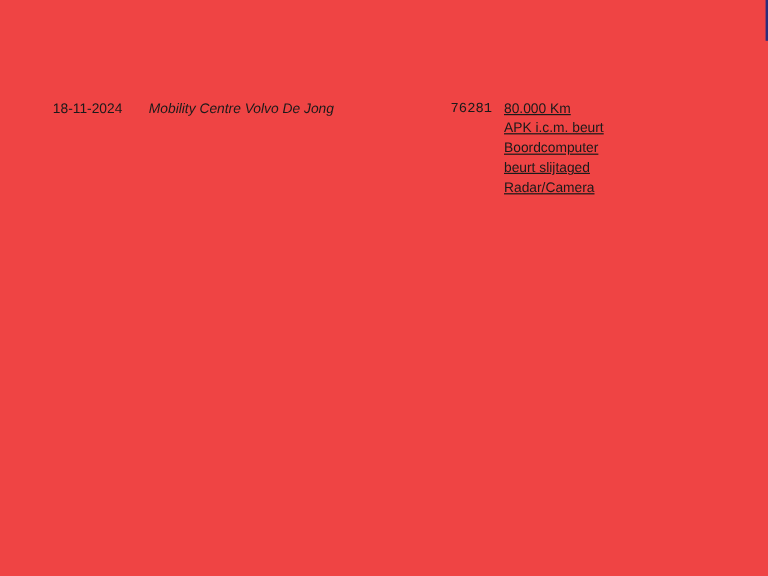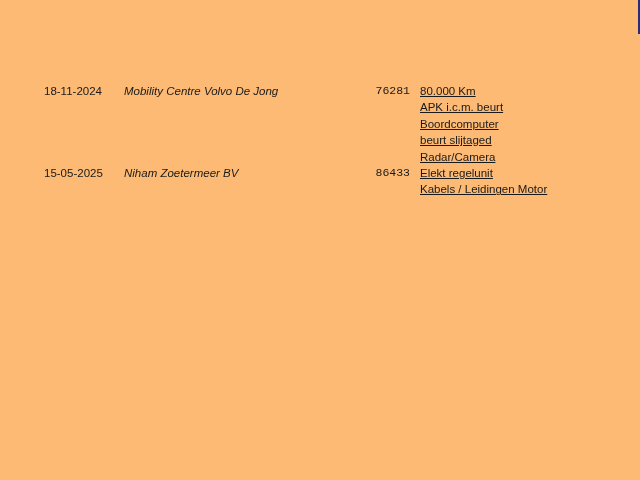--- a/index.html
+++ b/index.html
@@ -14,21 +14,21 @@
     color: #1a1a1a;
     position: relative;
     overflow: hidden;
   }
   .page {
     position: absolute;
     left: 0;
     top: 0;
     width: 640px;
     height: 480px;
-    background: #fdba74;
+    background: #ef4444;
   }
   .right-rule {
     position: absolute;
     right: 0;
     top: 0;
     width: 2px;
     height: 34px;
     background: #2b2b7a;
   }
   .service-table {
@@ -84,26 +84,17 @@
         <td class="col-desc">
           <span class="desc-line">80.000 Km</span>
           <span class="desc-line">APK i.c.m. beurt</span>
           <span class="desc-line">Boordcomputer</span>
           <span class="desc-line">beurt slijtaged</span>
           <span class="desc-line">Radar/Camera</span>
         </td>
       </tr>
 
 
-      <tr>
-        <td class="col-date">15-05-2025</td>
-        <td class="col-dealer">Niham Zoetermeer BV</td>
-        <td class="col-km">86433</td>
-        <td class="col-desc">
-          <span class="desc-line">Elekt regelunit</span>
-          <span class="desc-line">Kabels / Leidingen Motor</span>
-        </td>
-      </tr>
 
     </tbody>
   </table>
 
 </div>
 
 </body></html>

